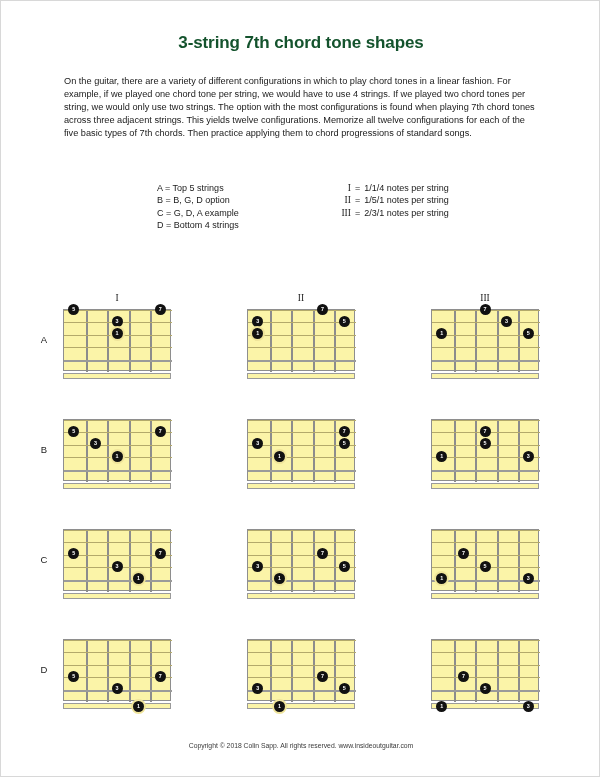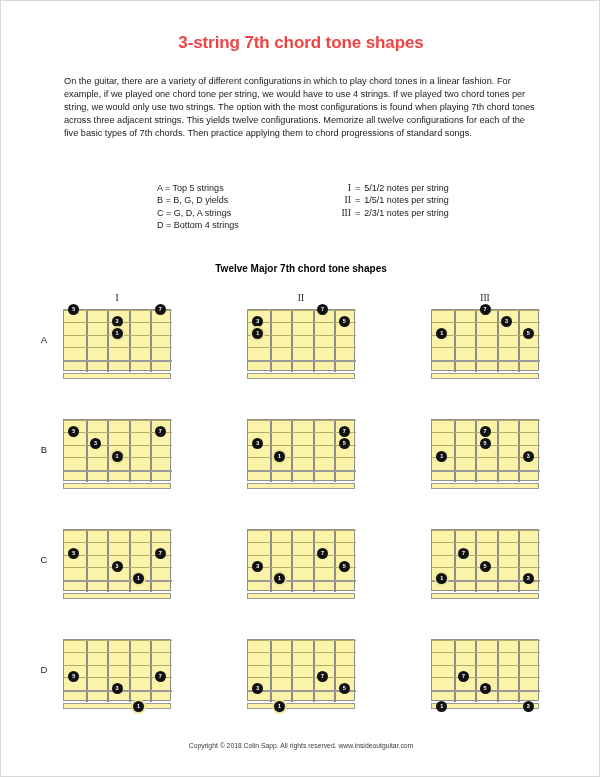--- a/index.html
+++ b/index.html
@@ -25,21 +25,21 @@
   
   .title {
     position: absolute;
     left: 0;
     top: 32px;
     width: 600px;
     text-align: center;
     font-size: 17px;
     font-weight: bold;
     letter-spacing: -0.1px;
-    color: #ef4444;
+    color: #14532d;
   }
 
   
   .intro {
     position: absolute;
     left: 63px;
     top: 74px;
     width: 476px;
     font-size: 9.2px;
     line-height: 13.1px;
@@ -197,32 +197,31 @@
 
 <div id="page">
 
   <div class="title">3-string 7th chord tone shapes</div>
 
   <div class="intro">On the guitar, there are a variety of different configurations in which to play chord tones in a linear fashion. For example, if we played one chord tone per string, we would have to use 4 strings. If we played two chord tones per string, we would only use two strings. The option with the most configurations is found when playing 7th chord tones across three adjacent strings. This yields twelve configurations. Memorize all twelve configurations for each of the five basic types of 7th chords. Then practice applying them to chord progressions of standard songs.</div>
 
   <div class="legend">
     <div class="legend-col left">
         <div class="legend-row">A = Top 5 strings</div>
-        <div class="legend-row">B = B, G, D yields</div>
-        <div class="legend-row">C = G, D, A strings</div>
+        <div class="legend-row">B = B, G, D option</div>
+        <div class="legend-row">C = G, D, A example</div>
         <div class="legend-row">D = Bottom 4 strings</div>
       </div>
     <div class="legend-col right">
-        <div class="legend-row"><span class="legend-key-r">I</span><span class="legend-eq-r">=</span><span>5/1/2 notes per string</span></div>
+        <div class="legend-row"><span class="legend-key-r">I</span><span class="legend-eq-r">=</span><span>1/1/4 notes per string</span></div>
         <div class="legend-row"><span class="legend-key-r">II</span><span class="legend-eq-r">=</span><span>1/5/1 notes per string</span></div>
         <div class="legend-row"><span class="legend-key-r">III</span><span class="legend-eq-r">=</span><span>2/3/1 notes per string</span></div>
       </div>
   </div>
 
-  <div class="section-heading">Twelve Major 7th chord tone shapes</div>
 
   <div id="grid">
     <div class="col-headers">
         <div class="col-head" style="left: 116px;">I</div>
         <div class="col-head" style="left: 300px;">II</div>
         <div class="col-head" style="left: 484px;">III</div>
       </div>
     <div id="rows">
         <div class="gridrow" style="position: relative; height: 110px;">
           <div class="row-label" style="top: 25px;">A</div>

